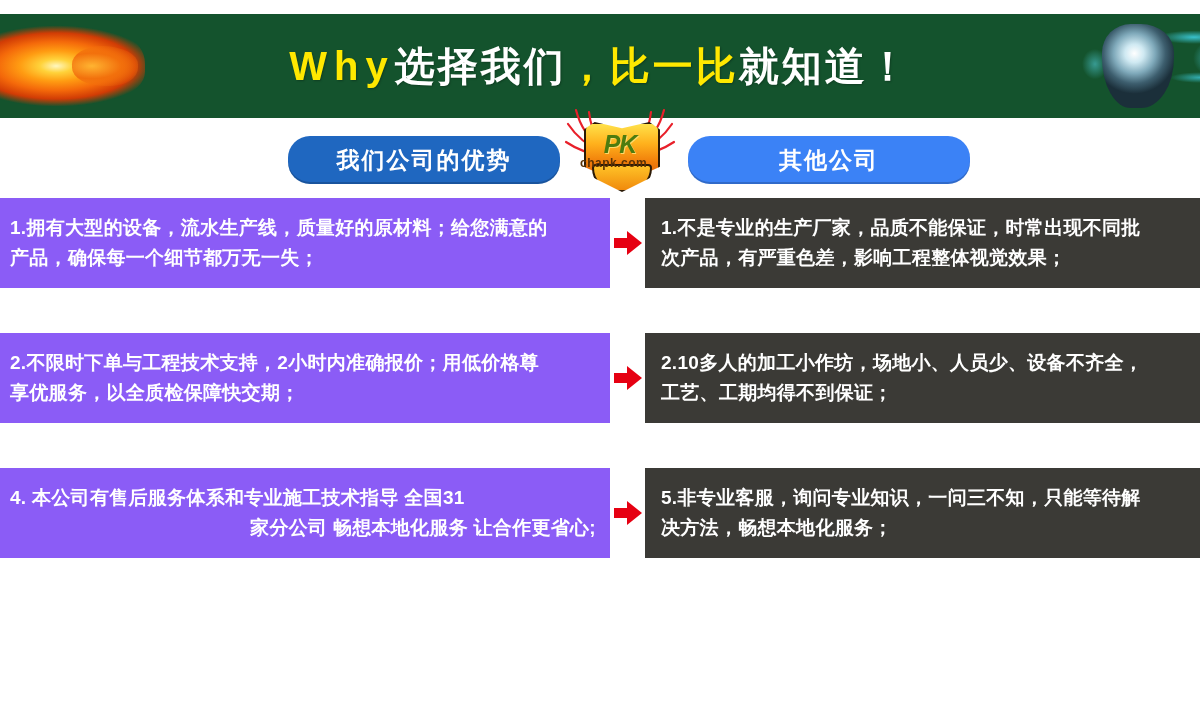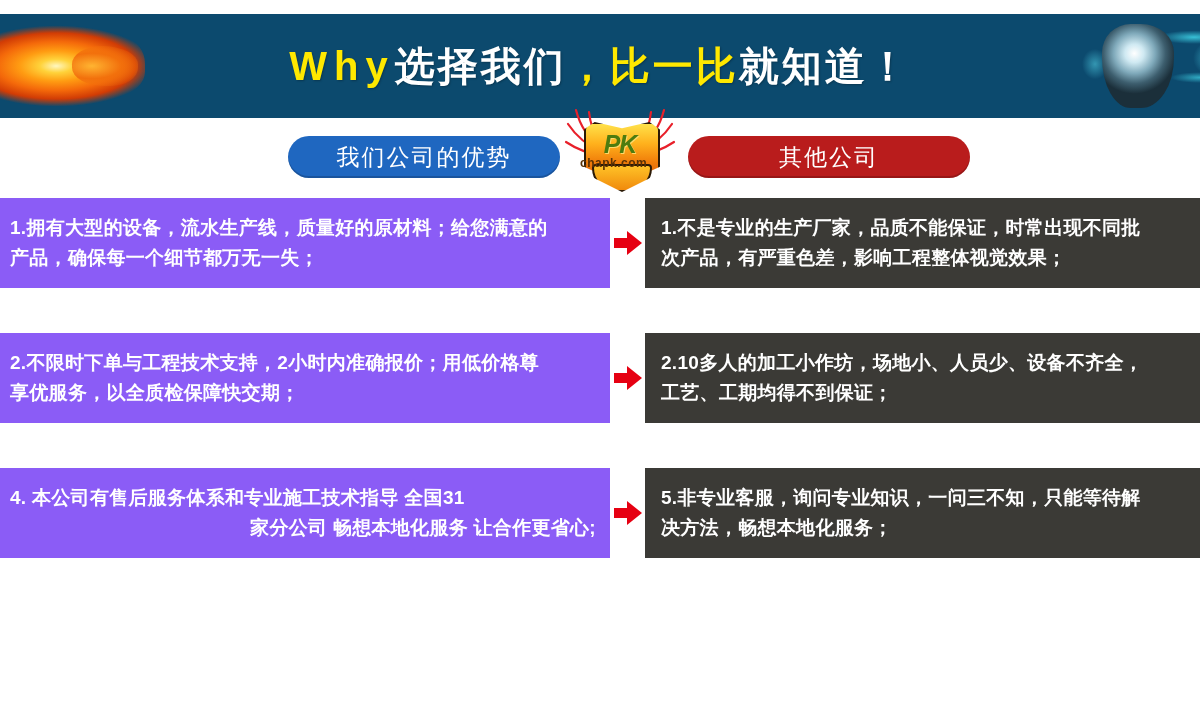--- a/index.html
+++ b/index.html
@@ -18,21 +18,21 @@
     background: #ffffff;
   }
 
   
   .banner {
     position: absolute;
     left: 0;
     top: 14px;
     width: 1200px;
     height: 104px;
-    background: #0c4a6e;
+    background: #14532d;
     overflow: hidden;
   }
   .banner-title {
     position: absolute;
     left: 0;
     top: 0;
     width: 1200px;
     height: 104px;
     display: flex;
     align-items: center;
@@ -103,41 +103,41 @@
   
   .tabs {
     position: absolute;
     left: 0;
     top: 136px;
     width: 1200px;
     height: 48px;
   }
   .pill {
     position: absolute;
-    height: 42px;
+    height: 48px;
     border-radius: 22px;
     display: flex;
     align-items: center;
     justify-content: center;
     color: #ffffff;
     font-size: 23px;
-    font-weight: normal;
+    font-weight: bold;
     letter-spacing: 2px;
     white-space: nowrap;
   }
   .pill-left {
     left: 288px;
     width: 272px;
     background: #1f67c0;
     box-shadow: inset 0 -2px 0 rgba(0,0,0,.18);
   }
   .pill-right {
     left: 688px;
     width: 282px;
-    background: #b91c1c;
+    background: #3b82f6;
     box-shadow: inset 0 -2px 0 rgba(0,0,0,.18);
   }
 
   
   .pk-logo {
     position: absolute;
     left: 562px;
     top: -30px;
     width: 116px;
     height: 88px;

